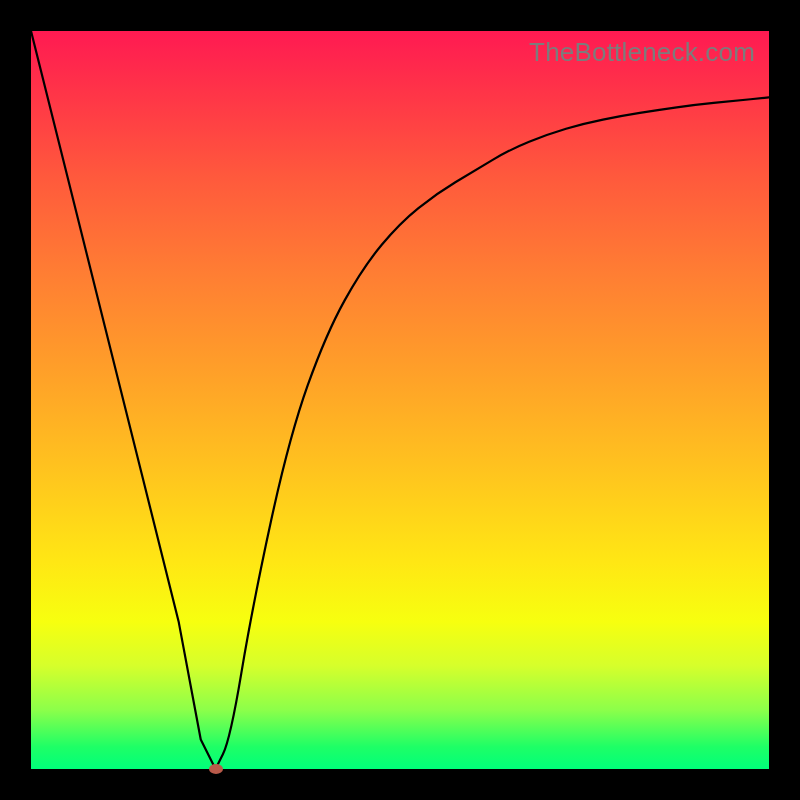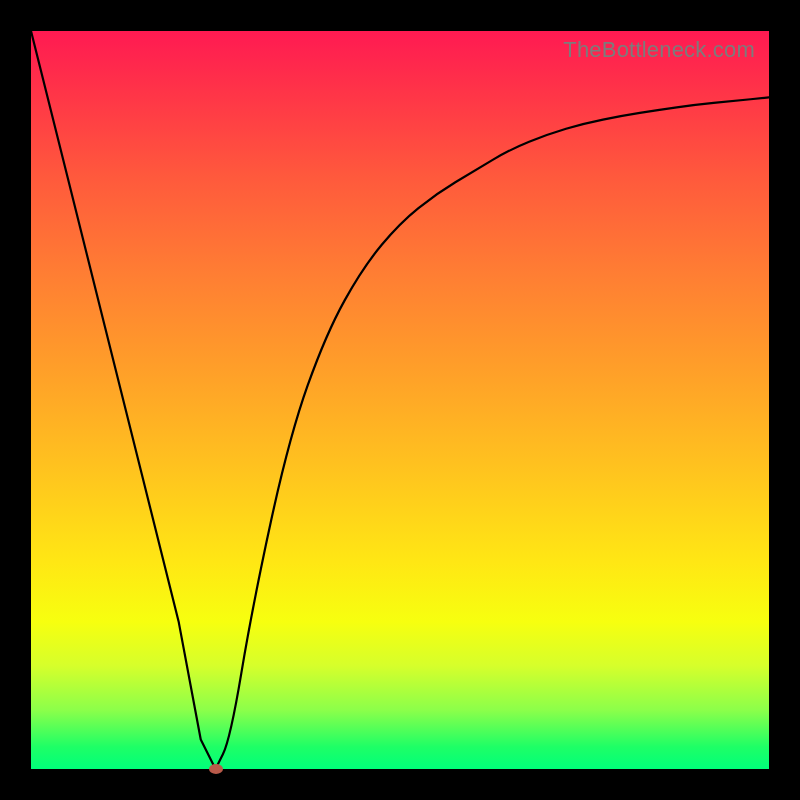--- a/index.html
+++ b/index.html
@@ -37,21 +37,21 @@
       #8cff4a 92%,
       #1eff66 97%,
       #00ff7a 100%
     );
   }
   .watermark {
     position: absolute;
     top: 6px;
     right: 14px;
     color: #7c7c7c;
-    font-size: 22px;
+    font-size: 26px;
     font-weight: 400;
     letter-spacing: 0.2px;
     user-select: none;
   }
   .curve {
     position: absolute;
     left: 0;
     top: 0;
     width: 738px;
     height: 738px;

